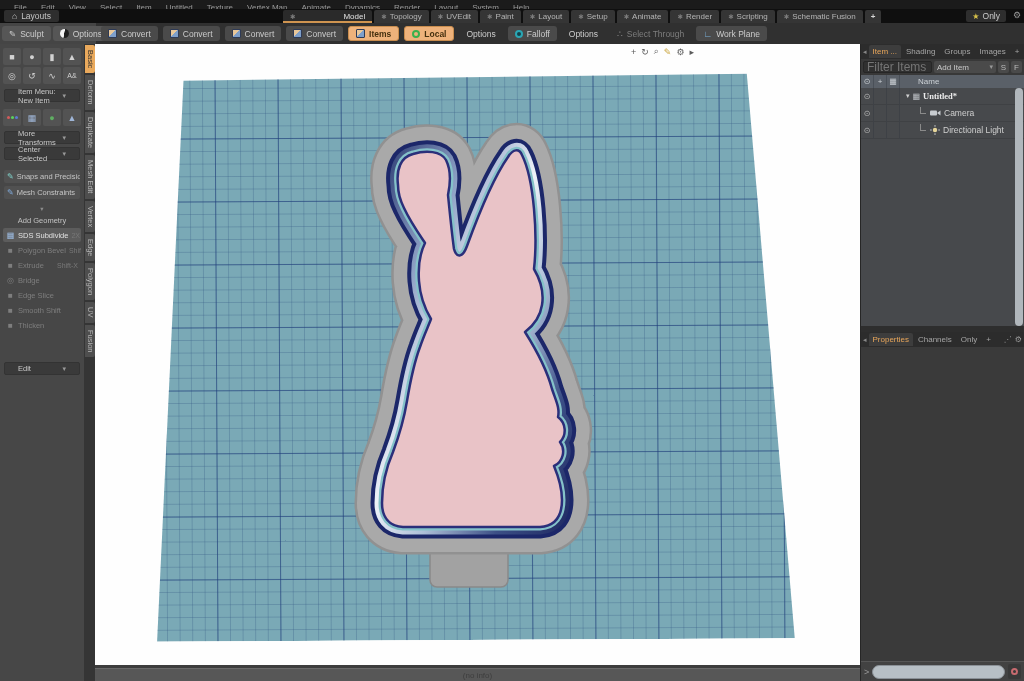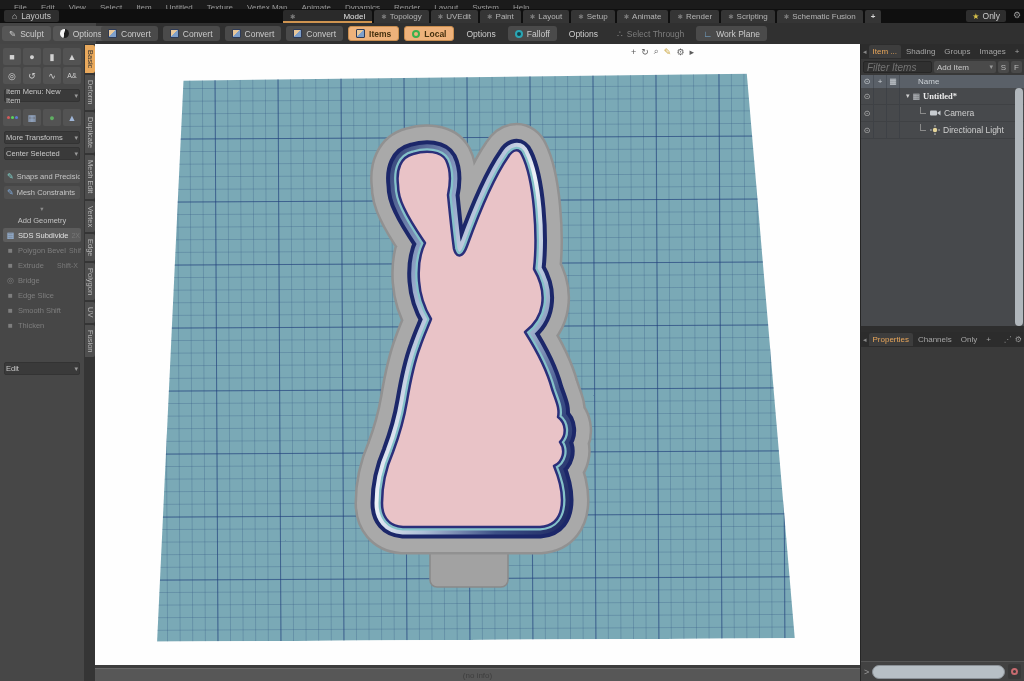--- a/index.html
+++ b/index.html
@@ -49,21 +49,21 @@
   
   .sidebar{position:absolute;left:0;top:44px;width:95px;height:637px;background:#474747;}
   .sidebar-inner{position:absolute;left:0;top:0;width:84px;height:100%;}
   .igrid{display:grid;grid-template-columns:repeat(4,1fr);gap:2px;padding:4px 3px 2px 3px;}
   .ibtn{height:17px;background:#535353;border-radius:2px;display:flex;align-items:center;
         justify-content:center;font-size:9px;color:#d2d2d2;overflow:hidden;}
   .ibtn .tiny{font-size:7px;}
   .gizmo{display:flex;gap:1px;}
   .gizmo i{width:3px;height:3px;border-radius:50%;display:block;}
   .drop{margin:3px 4px;height:13px;background:#3a3a3a;border:1px solid #333;border-radius:2px;color:#c9c9c9;
-        font-size:7.5px;display:flex;align-items:center;padding:0 1px;justify-content:space-between;}
+        font-size:7.5px;display:flex;align-items:center;padding:0 13px;justify-content:space-between;}
   .drop .cv{color:#9a9a9a;font-size:7px;}
   .sbtn{margin:3px 4px;height:13px;background:#515151;border-radius:2px;color:#c6c6c6;font-size:7.5px;
         display:flex;align-items:center;gap:3px;padding:0 3px;white-space:nowrap;overflow:hidden;}
   .sect{color:#c2c2c2;font-size:7.5px;padding:3px 4px 2px 4px;display:flex;gap:3px;align-items:center;flex-direction:column;}
   .sect .cv{font-size:6.5px;color:#8d8d8d;}
   .trow{height:14px;display:flex;align-items:center;gap:3px;padding:0 3px;margin:1px 3px;border-radius:2px;
         font-size:7.5px;white-space:nowrap;overflow:hidden;}
   .trow.on{background:#5c5c5c;color:#e0e0e0;}
   .trow.off{color:#7e7e7e;}
   .trow .ticon{font-size:8px;width:9px;text-align:center;flex:none;}
@@ -103,22 +103,22 @@
   .rpanel{position:absolute;left:860px;top:44px;width:164px;height:637px;background:#3d3d3d;
           border-left:1px solid #262626;display:flex;flex-direction:column;}
   .rtabs{height:15px;background:#2c2c2c;display:flex;align-items:center;gap:1px;padding:0 2px;
          font-size:8px;flex:none;}
   .rtabs .lv{color:#888;font-size:7px;margin-right:1px;}
   .rtab{padding:0 4px;color:#a5a5a5;height:13px;display:flex;align-items:center;border-radius:2px 2px 0 0;
         white-space:nowrap;}
   .rtab.sel{color:#e8a65a;background:#3d3d3d;}
   .rtabicons{margin-left:auto;display:flex;gap:3px;color:#999;font-size:8px;align-items:center;}
   .filterrow{height:16px;display:flex;align-items:center;gap:2px;padding:1px 2px;background:#383838;flex:none;}
-  .filterinput{flex:1;min-width:0;background:#303030;border:1px solid #262626;color:#9a9a9a;font-size:10px;
-               height:12px;padding:0 3px;border-radius:2px;font-family:"Liberation Sans",sans-serif;font-style:italic;}
+  .filterinput{flex:1;min-width:0;background:#303030;border:1px solid #262626;color:#9a9a9a;font-size:12px;
+               height:12px;padding:0 3px;border-radius:2px;font-family:"Liberation Sans",sans-serif;}
   .additem{width:62px;flex:none;height:12px;background:#4a4a4a;border-radius:2px;color:#c9c9c9;font-size:8px;
            display:flex;align-items:center;justify-content:space-between;padding:0 3px;}
   .sfbtn{width:11px;height:12px;flex:none;background:#4a4a4a;border-radius:2px;color:#bbb;font-size:8px;
          display:flex;align-items:center;justify-content:center;}
   .lheader{height:13px;background:#5a6068;display:flex;align-items:center;font-size:8px;color:#ccd1d6;flex:none;}
   .ecell{width:13px;flex:none;text-align:center;border-right:1px solid #4a5058;font-size:8px;height:13px;
          display:flex;align-items:center;justify-content:center;}
   .itemlist{position:relative;height:238px;background:#47494c;flex:none;overflow:hidden;}
   .irow{display:flex;align-items:center;height:17px;font-size:8.5px;color:#cfcfcf;
         border-bottom:1px solid rgba(0,0,0,.10);}

